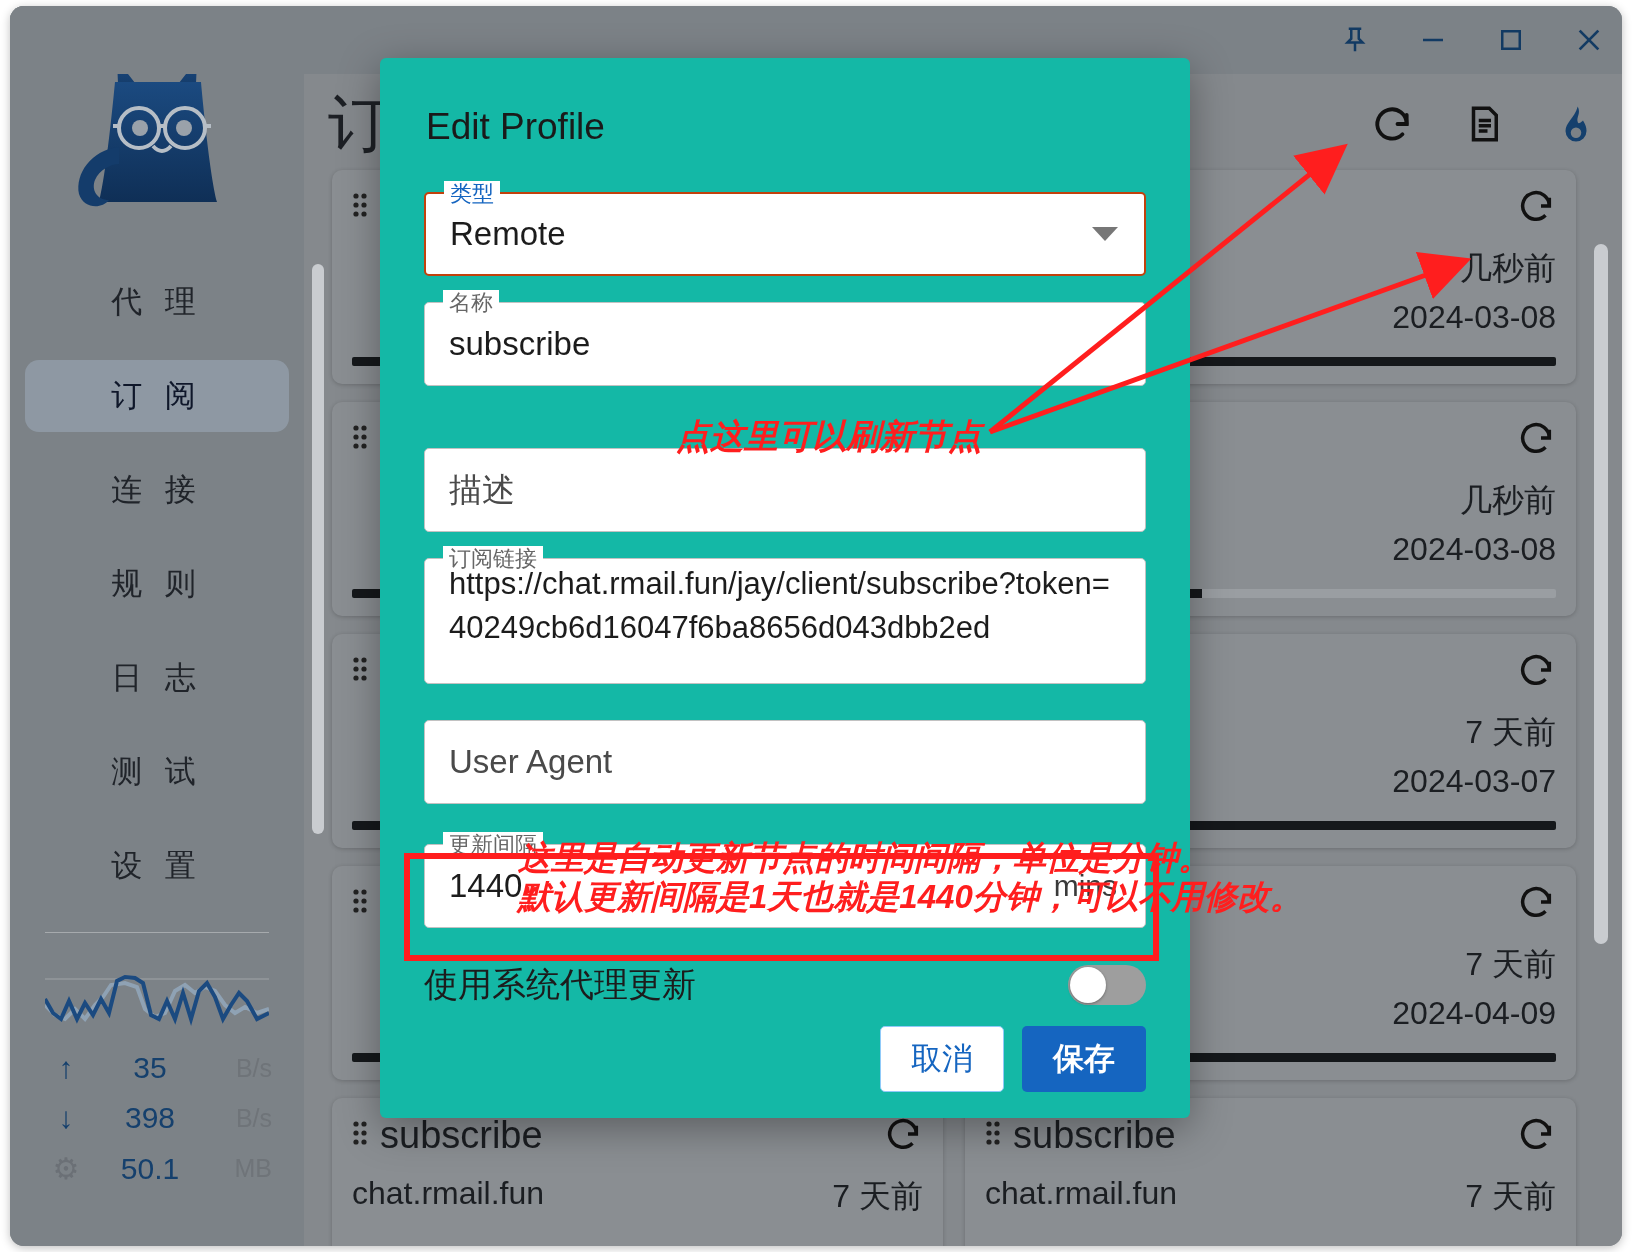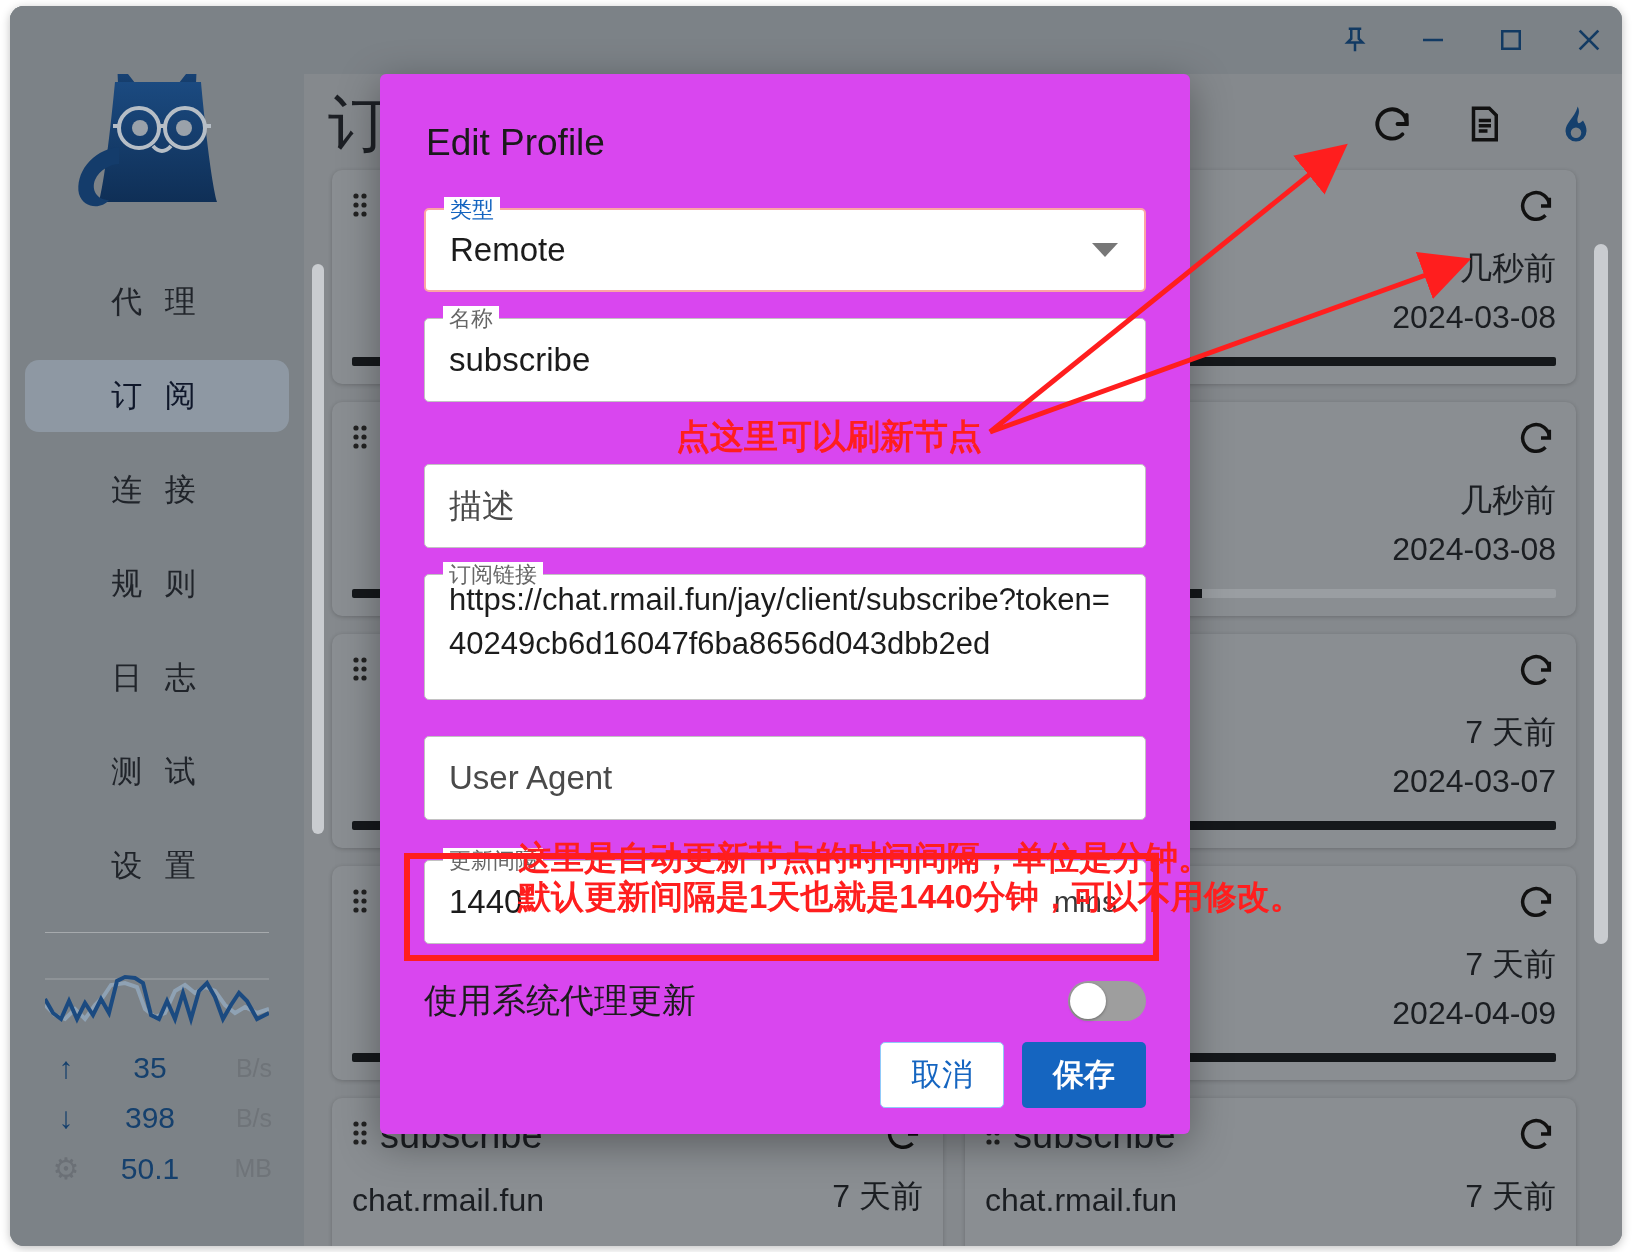--- a/index.html
+++ b/index.html
@@ -104,60 +104,59 @@
     border-radius: 10px;
     height: 214px;
     box-shadow: 0 1px 4px rgba(0,0,0,.2);
     padding: 16px 20px 0 20px;
     box-sizing: border-box;
     overflow: hidden;
   }
   .card-top { display:flex; align-items:flex-start; justify-content:space-between; }
   .card-name { font-size: 38px; color:#1b1e22; display:flex; align-items:center; gap:12px; }
   .drag-dots { width: 16px; height: 34px; display:block; }
-  .card-host { margin-top: 18px; font-size: 32px; color:#1b1e22; display:flex; justify-content:space-between;align-items:flex-end; }
+  .card-host { margin-top: 18px; font-size: 32px; color:#1b1e22; display:flex; justify-content:space-between; }
   .card-date { margin-top: 8px; font-size: 32px; color:#1b1e22; text-align:right; }
   .bar { position:absolute; left:20px; right:20px; bottom:18px; height:9px; background:#9a9ea2; border-radius:2px; overflow:hidden;}
   .bar > i { display:block; height:100%; background:#15181b; }
   .scrollbar-thumb {
     position:absolute; right:14px; top:170px; width:14px; height:700px;
     background: #c9ccd0; border-radius:8px;
   }
   .scroll-left {
     position:absolute; left:8px; top:190px; width:12px; height:570px;
     background:#c9ccd0; border-radius:8px;
   }
 
   
   .modal {
     position: absolute;
     left: 380px; top: 58px;
     width: 810px; height: 1060px;
-    background: #d946ef;
+    background: #14b8a6;
     border-radius: 6px;
     box-shadow: 0 10px 40px rgba(0,0,0,.35);
     box-sizing: border-box;
     padding: 34px 44px 0 44px;
-    margin-top: 16px;
   }
   .modal-title { font-size: 37px; color: #1a1a1a; margin: 14px 0 44px 2px; }
 
   .field {
     position: relative;
     border: 1px solid #c2c2c2;
     border-radius: 5px;
     height: 84px;
     box-sizing: border-box;
     display: flex; align-items: center;
     padding: 0 24px;
     margin-bottom: 26px;
     background: #fff;
   }
   .field.multiline { height: 118px; align-items: flex-start; padding-top: 3px; }
-  .field.focused { border: 2px solid #fca5a5; }
+  .field.focused { border: 2px solid #c2410c; }
   .legend {
     position: absolute; top: -13px; left: 18px;
     background: #fff; padding: 0 6px;
     font-size: 22px; color: #666;
     line-height: 26px;
   }
   .field.focused .legend { color:#1565c0; }
   .fval { font-size: 33px; color: #1c1c1c; }
   .fplace { font-size: 33px; color: #4a4a4a; }
   .fval.wrap { font-size: 31px; line-height: 44px; color:#1c1c1c; }
@@ -193,20 +192,21 @@
   }
   .btn.cancel { background:#fff; color:#1565c0; border:1px solid #90caf9; }
   .btn.save { background:#1565c0; color:#fff;font-weight:bold; }
 
   
   .ann-text {
     position: absolute;
     color: #ff1e1e;
     font-weight: 700;
     white-space: nowrap;
+    font-style: italic;
   }
   .ann-box {
     position: absolute;
     border: 6px solid #ff1e1e;
     box-sizing: border-box;
   }
   .ann-arrow { position:absolute; left:0; top:0; width:1632px; height:1252px; pointer-events:none; }
 </style>
 </head>
 <body>

